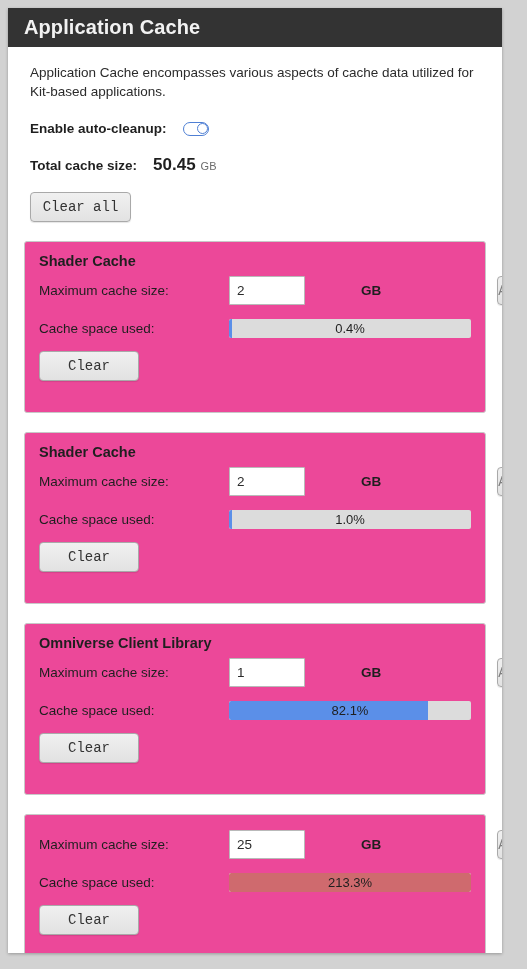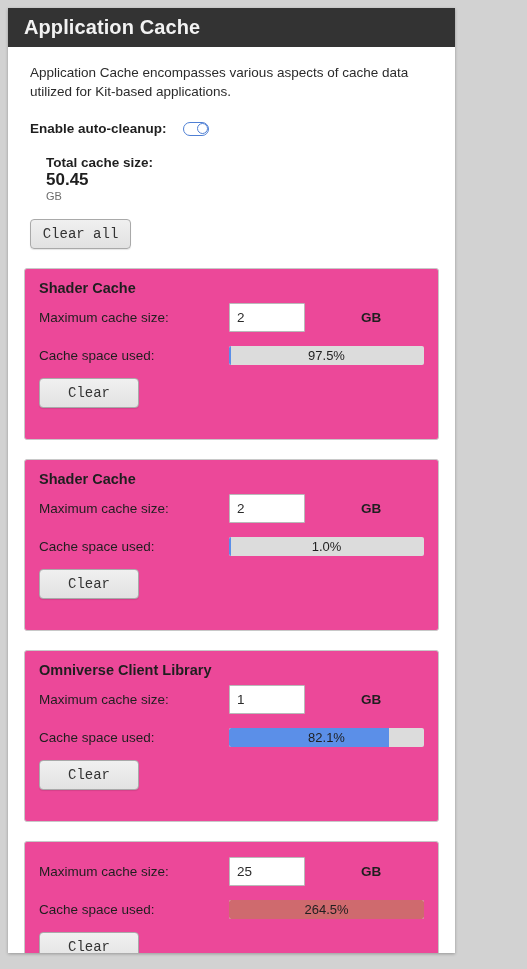--- a/index.html
+++ b/index.html
@@ -14,21 +14,21 @@
     font-family: "Liberation Sans", sans-serif;
     -webkit-font-smoothing: antialiased;
     overflow: hidden;
   }
 
   
   .window {
     position: absolute;
     left: 8px;
     top: 8px;
-    width: 447px;
+    width: 494px;
     height: 945px;
     background: #ffffff;
     box-shadow: 0 1px 3px rgba(0,0,0,0.28);
     overflow: hidden;
   }
 
   .titlebar {
     height: 39px;
     background: #333333;
     display: flex;
@@ -94,21 +94,20 @@
     line-height: 1.38;
     margin: 5px 6px 0 6px;
     max-width: 465px;
   }
 
   
   .total-row {
     display: flex;
     align-items: baseline;
     margin: 19px 0 16px 6px;
-    flex-direction: column;
   }
   .total-label {
     font-size: 13.5px;
     font-weight: bold;
     color: #1f1f1f;
   }
   .total-value {
     font-size: 17px;
     font-weight: bold;
     color: #1f1f1f;
@@ -277,21 +276,21 @@
             <span class="field-label">Maximum cache size:</span>
             <input class="num-input" type="text" value="2" style="">
             <span class="unit">GB</span>
             <span class="spacer"></span>
             <div class="btn btn-apply">Apply</div>
           </div>
           <div class="row row-used">
             <span class="field-label">Cache space used:</span>
             <div class="progress">
               <div class="fill" style="width:1.2%"></div>
-              <div class="pct">97.5%</div>
+              <div class="pct">0.4%</div>
             </div>
           </div>
           <div class="btn btn-clear">Clear</div>
         </div>
         <div class="group">
           <div class="group-title">Shader Cache</div>
           <div class="row row-max">
             <span class="field-label">Maximum cache size:</span>
             <input class="num-input" type="text" value="2" style="">
             <span class="unit">GB</span>
@@ -330,21 +329,21 @@
             <span class="field-label">Maximum cache size:</span>
             <input class="num-input" type="text" value="25" style="">
             <span class="unit">GB</span>
             <span class="spacer"></span>
             <div class="btn btn-apply">Apply</div>
           </div>
           <div class="row row-used">
             <span class="field-label">Cache space used:</span>
             <div class="progress">
               <div class="fill over full" style="width:100%"></div>
-              <div class="pct">264.5%</div>
+              <div class="pct">213.3%</div>
             </div>
           </div>
           <div class="btn btn-clear">Clear</div>
         </div>
       </div>
 
   </div>
 </div>
 
 </body></html>

